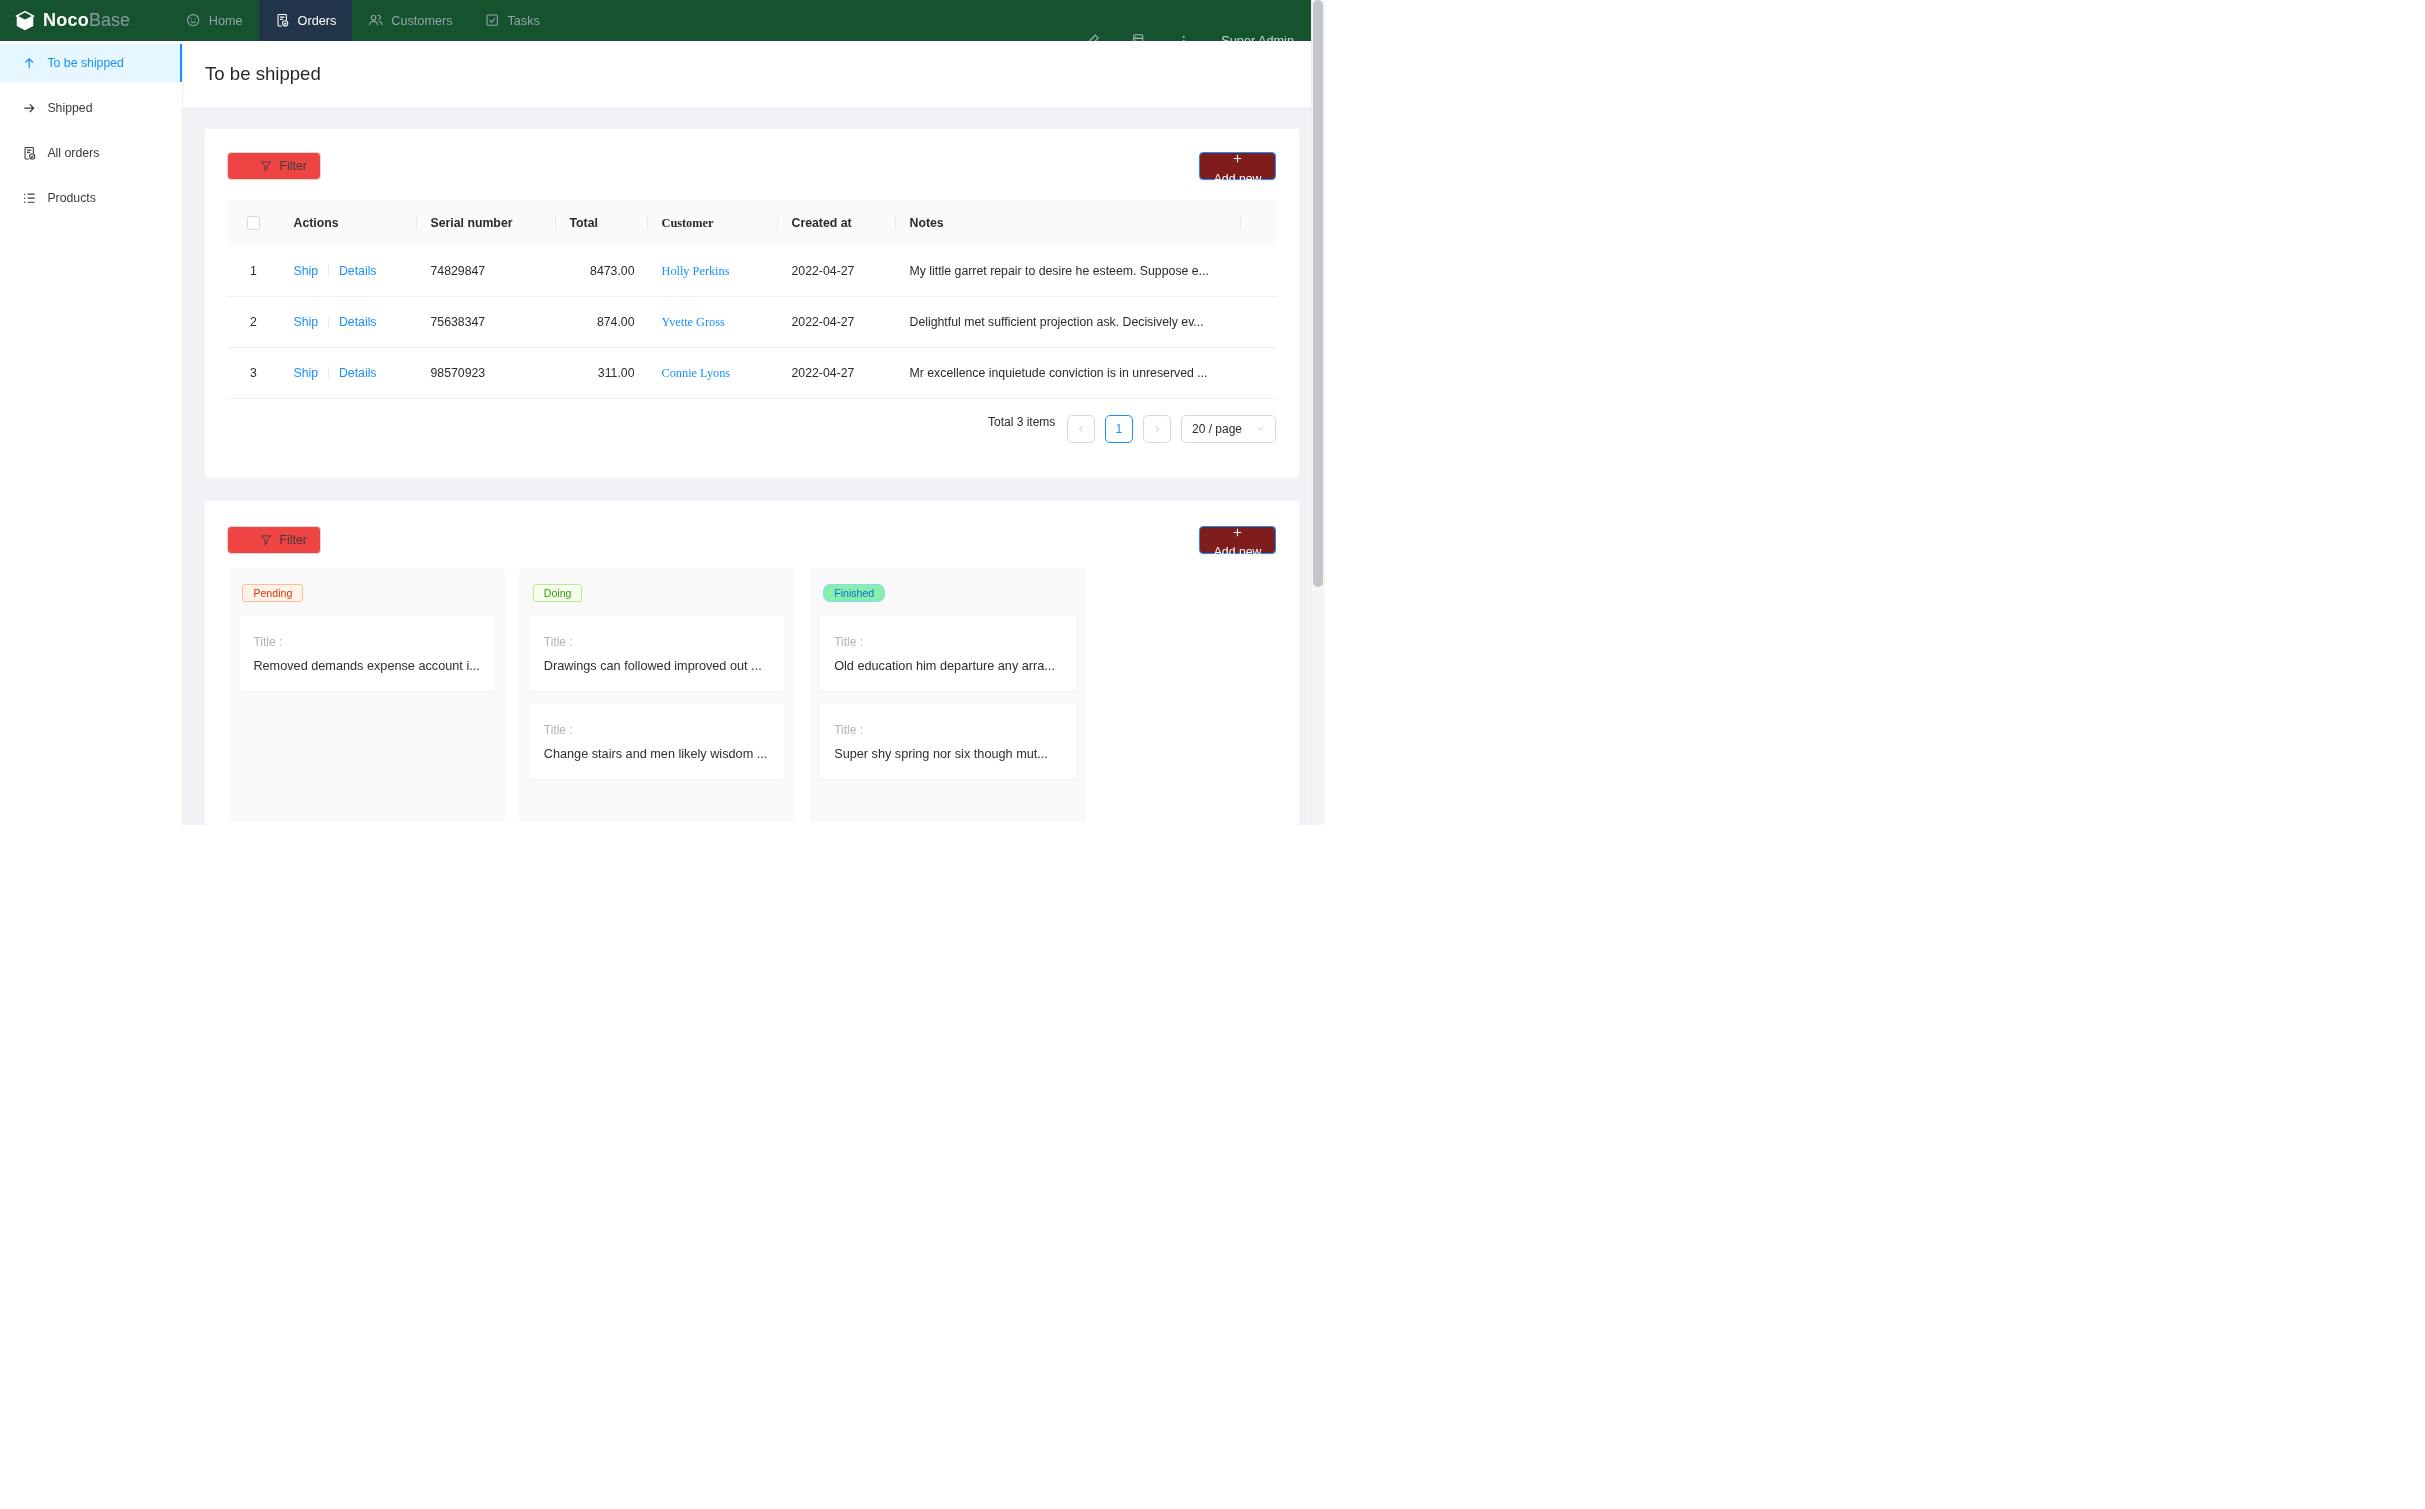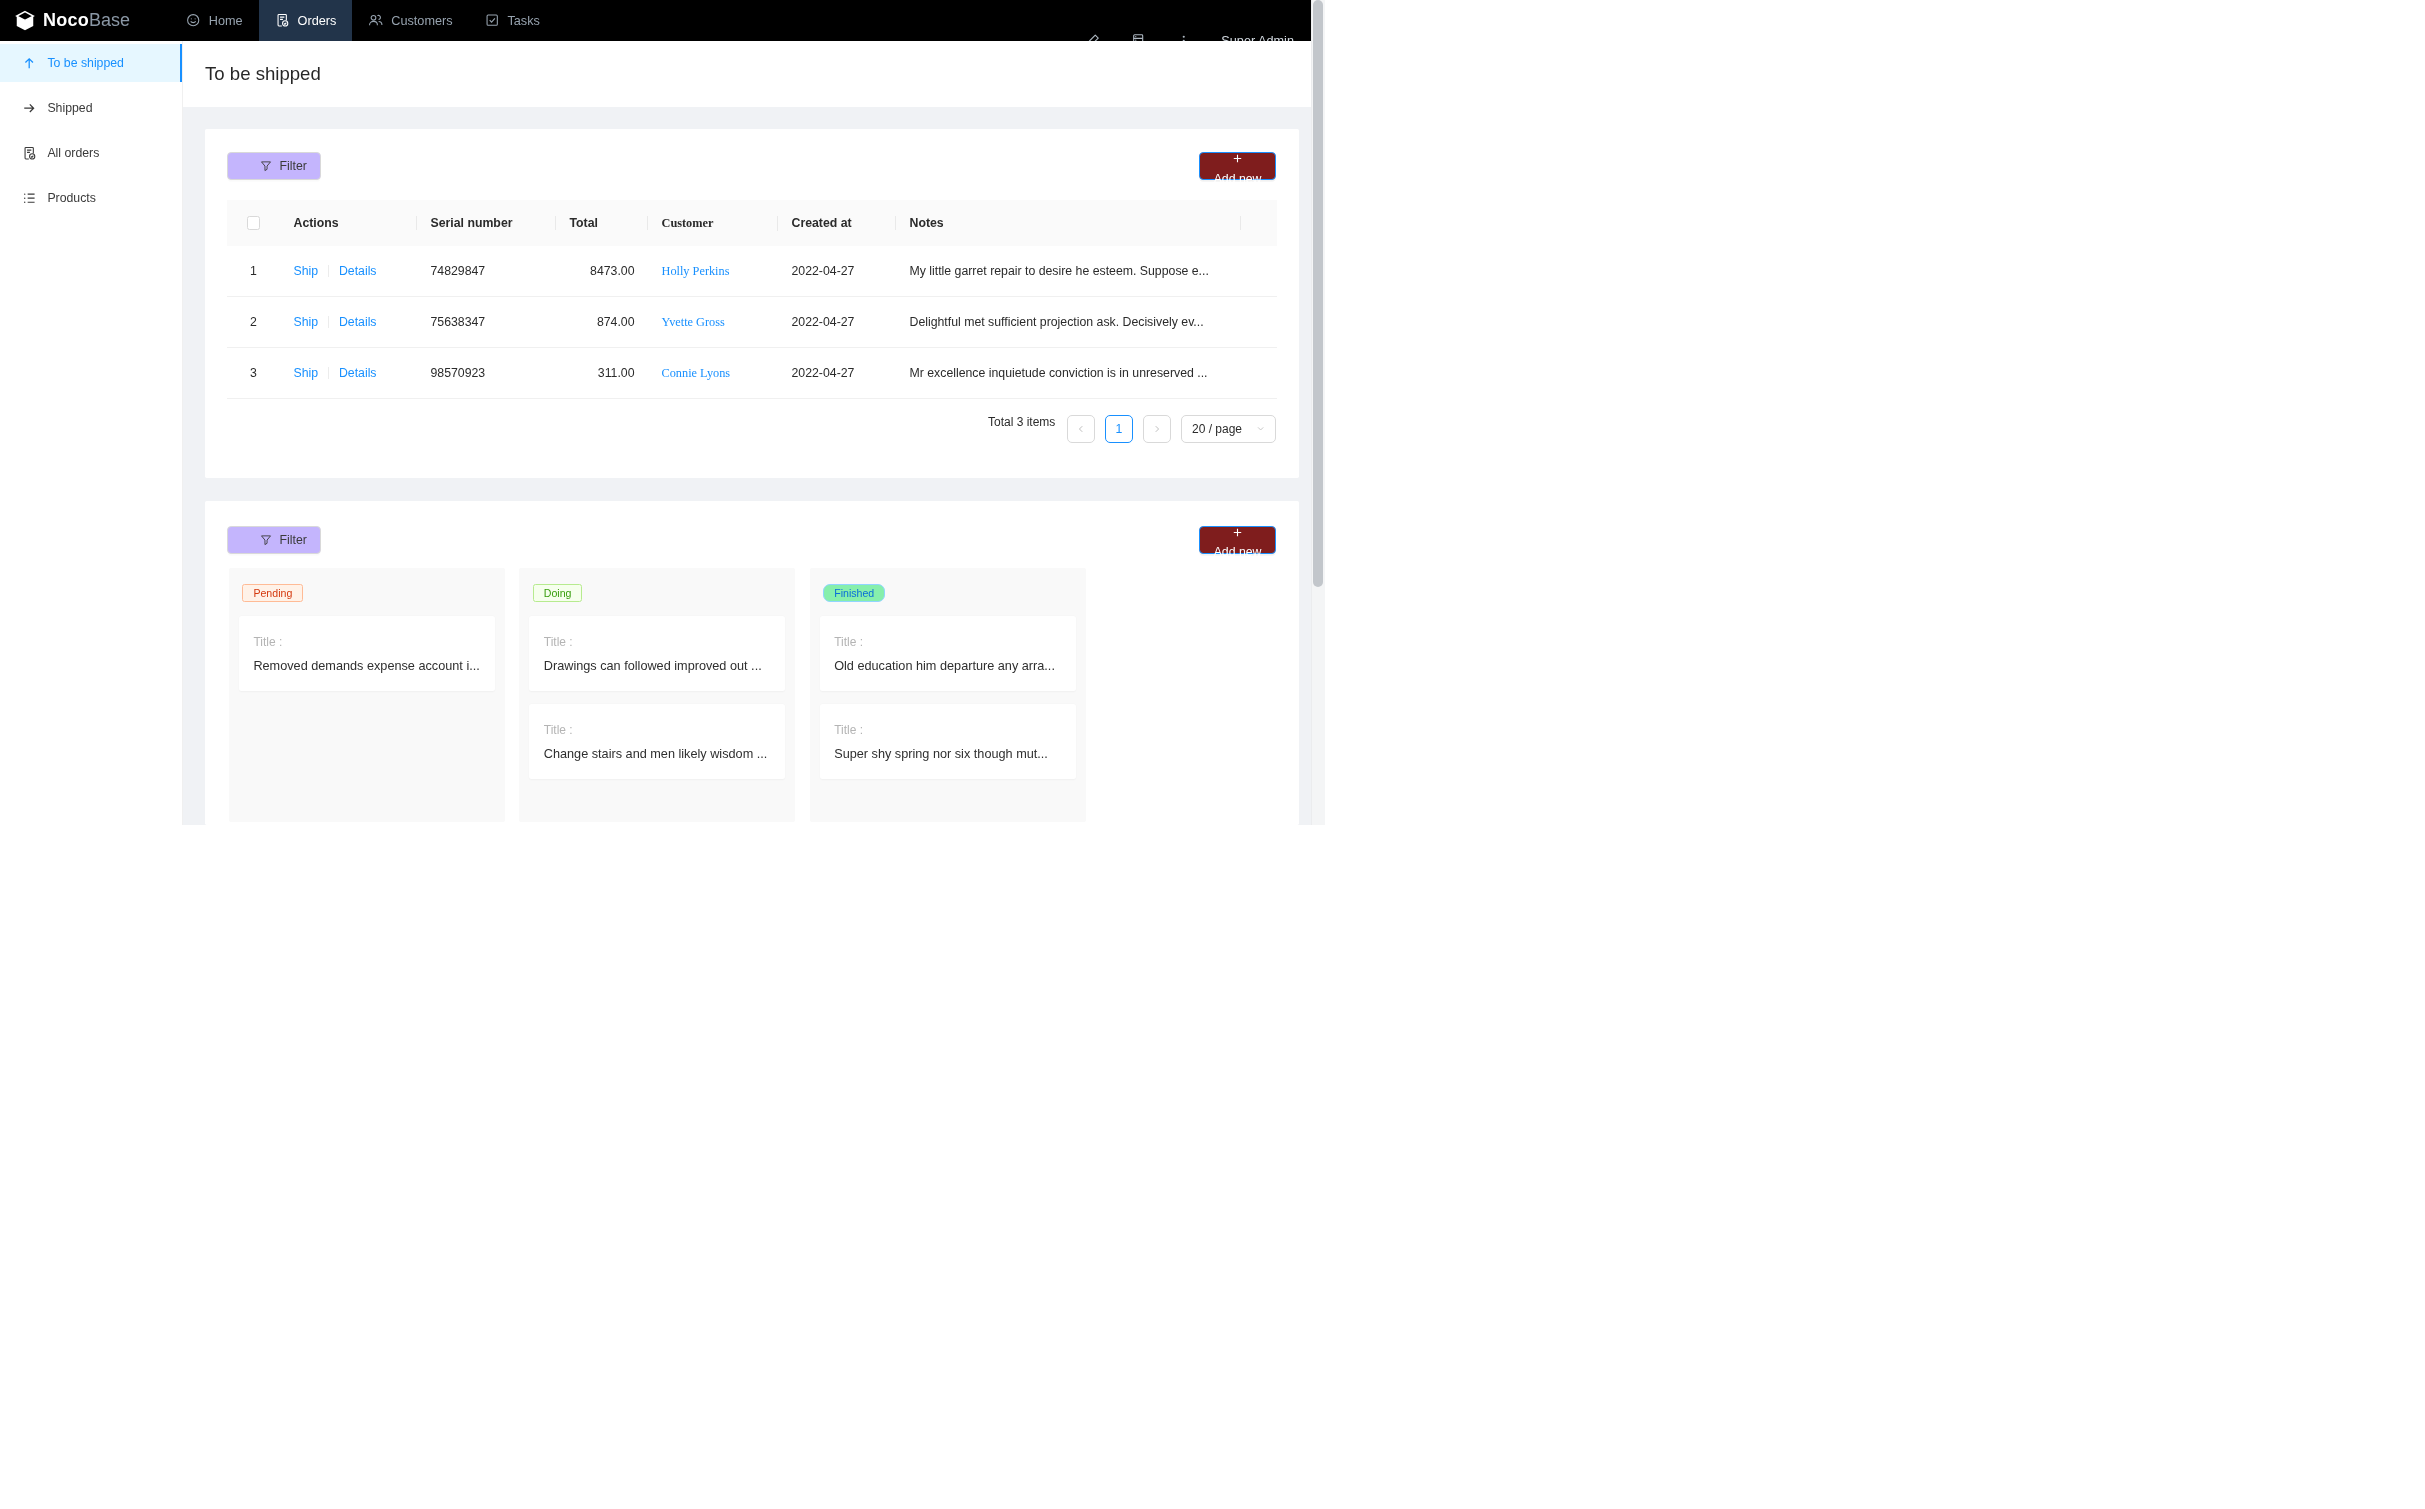--- a/index.html
+++ b/index.html
@@ -1,21 +1,21 @@
 <!DOCTYPE html>
 <html style="font-size:13.5px"><head>
 <meta charset="utf-8">
 <style>
   * { margin:0; padding:0; box-sizing:border-box; }
   html,body { width:1325px; height:825px; overflow:hidden; }
   body { font-family:"Liberation Sans","DejaVu Sans",sans-serif; font-size:12px; color:#2b2b2b; }
   .screen { position:relative; width:1325px; height:825px; background:#f0f2f5; overflow:hidden; }
 
   
-  .navbar { position:absolute; left:0; top:0; width:1314px; height:41px; background:#000000; display:flex; align-items:stretch; }
+  .navbar { position:absolute; left:0; top:0; width:1314px; height:41px; background:#14532d; display:flex; align-items:stretch; }
   .logo { display:flex; align-items:center; gap:7.6px; padding:0 15px 0 13.5px; }
   .logo-bold { color:#ffffff; font-weight:bold; font-size:18px; letter-spacing:0.2px; }
   .logo-light { color:#8a97a5; font-size:18px; }
   .nav-tabs { display:flex; margin-left:25px; }
   .nav-tab { display:flex; align-items:center; gap:8.5px; padding:0 16px; color:#97a3af; font-size:12.7px; cursor:pointer; }
   .nav-tab.active { background:#22344a; color:#ffffff; }
   .nav-tab .ic { display:flex; }
   .nav-right { margin-left:auto; display:flex; align-items:center; gap:31px; padding-right:20px; color:#aeb8c2;margin-top:40px; }
   .nav-right .ic { display:flex; cursor:pointer; }
   .nav-user { color:#d3dae1; font-size:12.7px; cursor:pointer; }
@@ -31,21 +31,21 @@
   
   .page-header { position:absolute; left:183px; top:41px; width:1131px; height:66px; background:#ffffff; display:flex; align-items:center; padding-left:22px; }
   .page-title { font-size:18.6px; font-weight:500; color:rgba(0,0,0,.85); }
 
   
   .card { position:absolute; background:#ffffff; border-radius:1.7px; }
   .card.table-card { left:205px; top:129px; width:1094px; height:349px; }
   .card.kanban-card { left:205px; top:501px; width:1094px; height:324px; overflow:hidden; }
   .toolbar { display:flex; justify-content:space-between; align-items:center; padding:23px 23px 0 22px; }
   .btn { display:inline-flex; align-items:center; gap:7.6px; height:28px; padding:0 13.5px; border-radius:4.2px; font-size:12.3px; cursor:pointer; }
-  .btn-default { background:#c4b5fd; border:0.8px solid #d9d9d9; color:#3a3a3a; box-shadow:0 1.7px 0 rgba(0,0,0,.02);padding-left:32px; }
+  .btn-default { background:#ef4444; border:0.8px solid #d9d9d9; color:#3a3a3a; box-shadow:0 1.7px 0 rgba(0,0,0,.02);padding-left:32px; }
   .btn-primary { background:#7f1d1d; border:0.8px solid #1890ff; color:#fff; box-shadow:0 1.7px 0 rgba(0,0,0,.05);flex-direction:column; }
 
   
   .tbl { margin:20px 23px 0 22px; width:1050px; font-size:12.3px; }
   .trow { display:flex; align-items:center; }
   .thead { background:#fafafa; height:46px; font-weight:600; color:#2b2b2b; }
   .tbody-row { height:51px; border-bottom:0.8px solid #f0f0f0; }
   .tc { padding:0 13.5px; position:relative; white-space:nowrap; overflow:hidden; }
   .c-sel { width:53px; display:flex; justify-content:center; padding:0; }
   .c-act { width:137px; }

